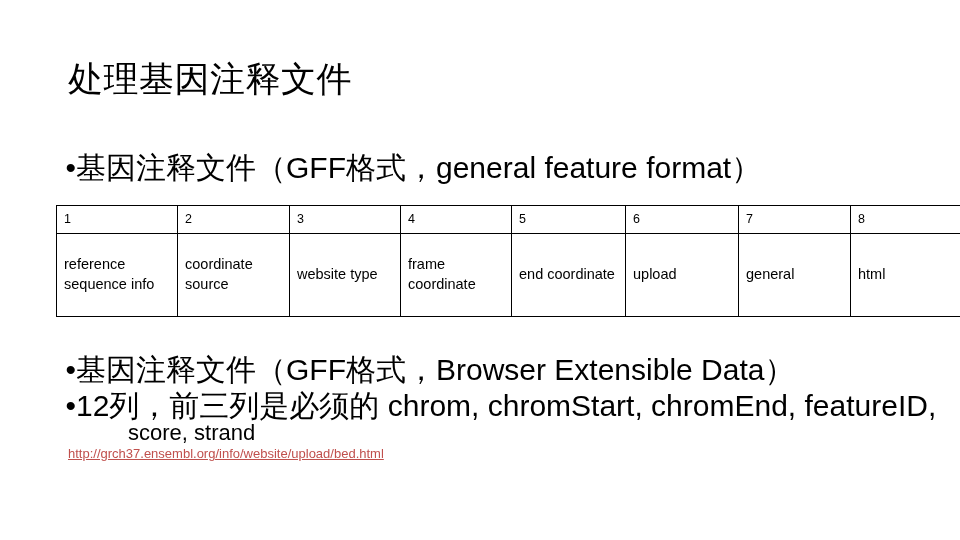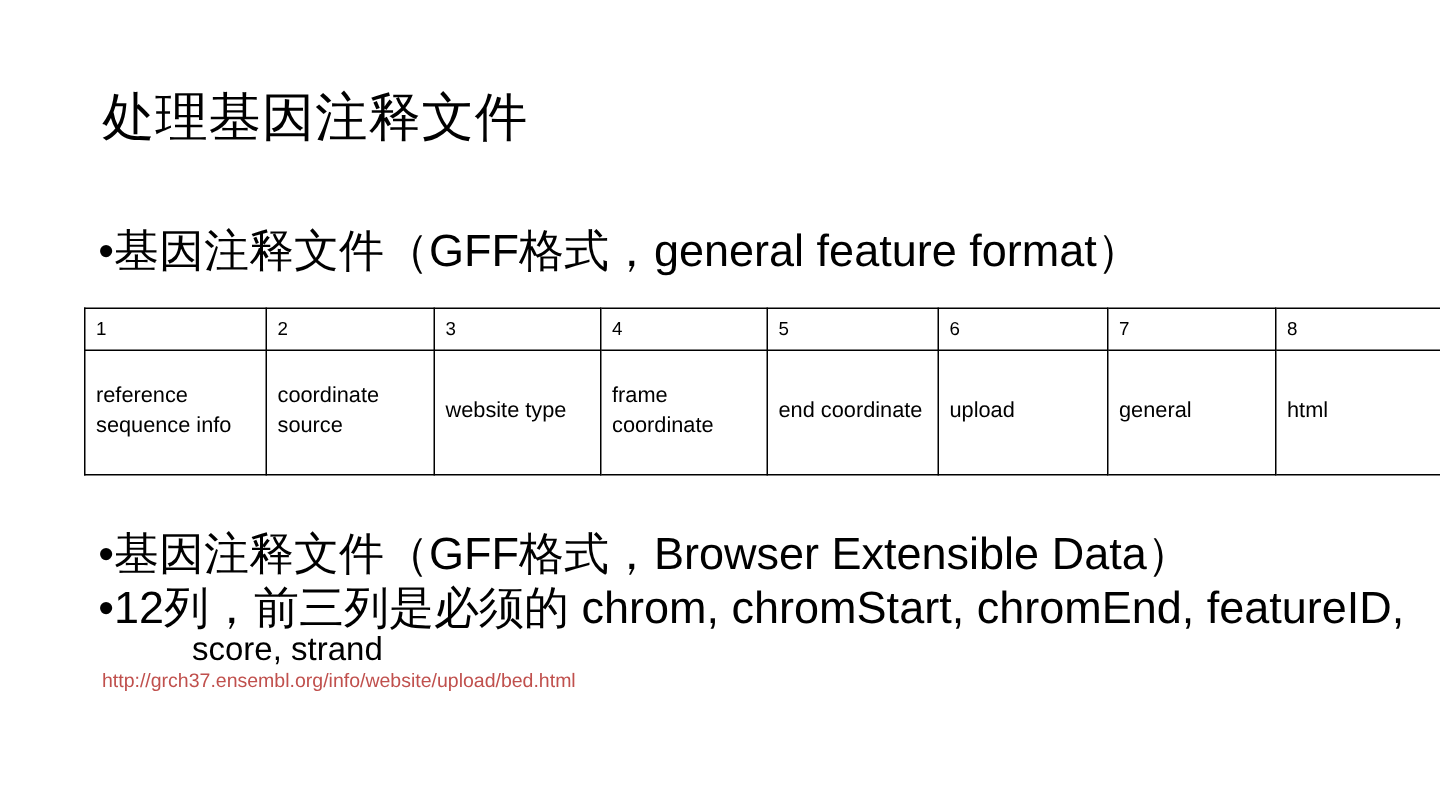--- a/index.html
+++ b/index.html
@@ -61,20 +61,21 @@
     color: #000000;
     white-space: nowrap;
     margin-left: 44px;
   }
   .link-line {
     position: absolute;
     left: 68px;
     top: 446px;
     font-size: 13px;
     color: #c0504d;
+    text-decoration: underline;
     white-space: nowrap;
   }
   table.gff {
     position: absolute;
     left: 56px;
     top: 205px;
     border-collapse: collapse;
     width: 849px;
     table-layout: fixed;
   }

